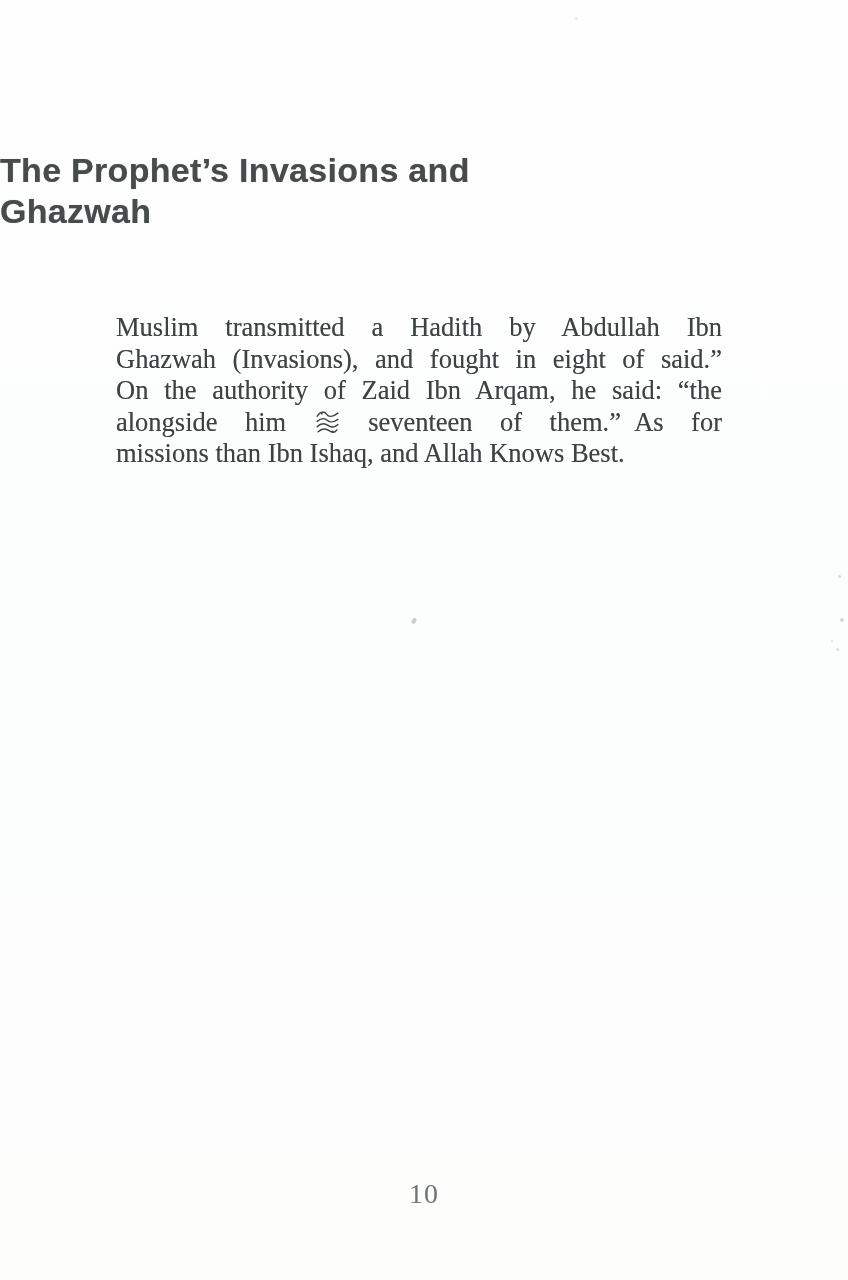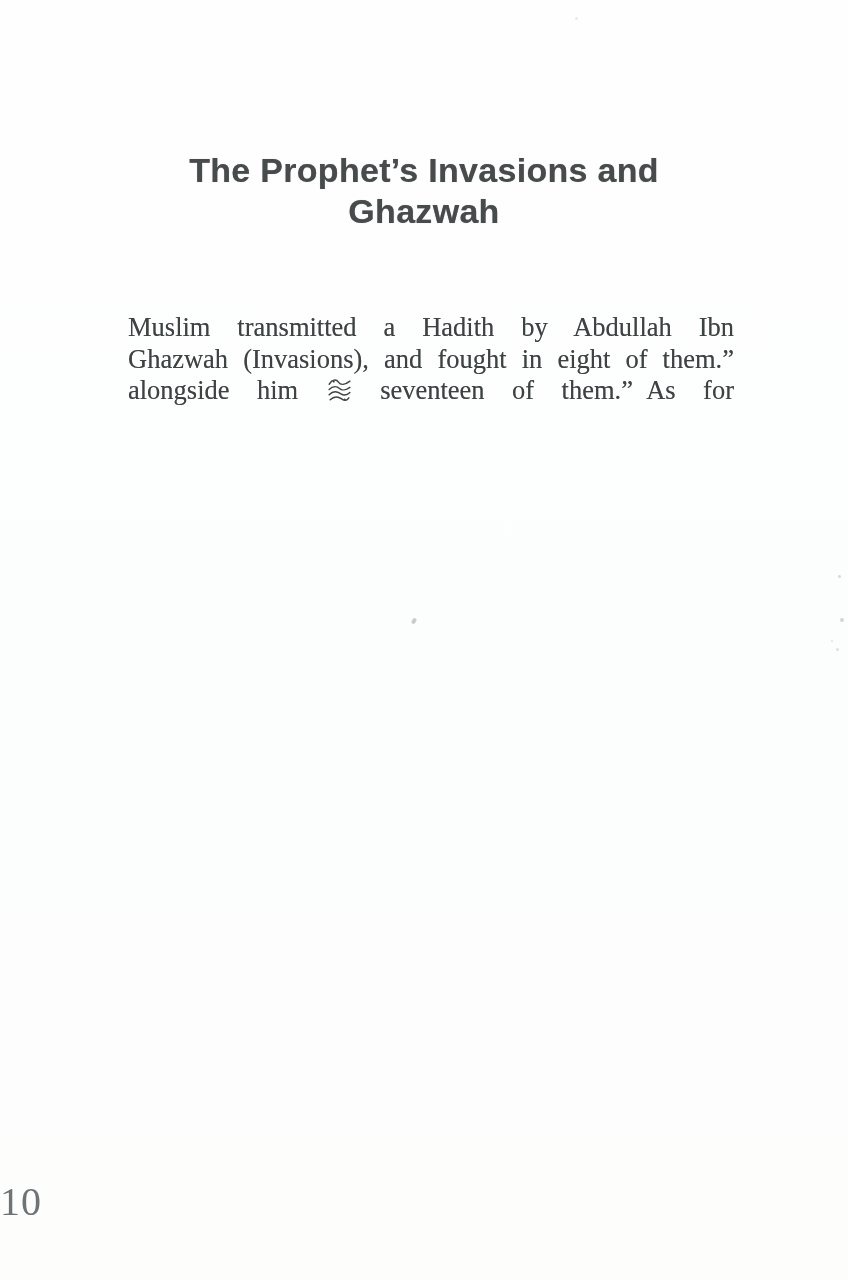--- a/index.html
+++ b/index.html
@@ -10,32 +10,31 @@
     position: relative;
     overflow: hidden;
   }
   .page {
     position: absolute; inset: 0;
     background: linear-gradient(180deg, #fefefe 0%, #fcfdfd 60%, #fdfdfc 100%);
   }
   .title {
     position: absolute;
     left: 0; right: 0; top: 150px;
-    text-align: center;
     font-family: "Liberation Sans", sans-serif;
     font-weight: 700;
     font-size: 34px;
     line-height: 41px;
     letter-spacing: 0.3px;
     color: #474b4c;
     text-shadow: 0 0 0.7px rgba(71,75,76,0.55);
   }
   .body-text {
     position: absolute;
-    left: 128px; top: 312px;
+    left: 116px; top: 312px;
     width: 606px;
     font-size: 26.5px;
     color: #3d4243;
     text-shadow: 0 0 0.6px rgba(61,66,67,0.5);
   }
   .line {
     line-height: 31.6px;
     text-align: justify;
     text-align-last: justify;
     white-space: normal;
@@ -44,22 +43,22 @@
   .psym {
     display: inline-block;
     vertical-align: -5px;
     margin: 0 1px;
     color: #3d4243;
     line-height: 0;
   }
   .page-number {
     position: absolute;
     left: 0; right: 0; top: 1178px;
-    text-align: left;
-    font-size: 40px;
+    text-align: center;
+    font-size: 28px;
     color: #6e7376;
     letter-spacing: 1px;
   }
   
   .speck { position: absolute; border-radius: 50%; pointer-events: none; }
   .s1 { left: 412px; top: 618px; width: 4px; height: 6px; background: rgba(100,115,120,0.35); transform: rotate(35deg); border-radius: 2px; }
   .s2 { left: 838px; top: 575px; width: 3px; height: 3px; background: rgba(110,125,130,0.28); }
   .s3 { left: 840px; top: 618px; width: 4px; height: 4px; background: rgba(110,125,130,0.30); }
   .s4 { left: 836px; top: 648px; width: 3px; height: 3px; background: rgba(110,125,130,0.22); }
   .s5 { left: 575px; top: 17px; width: 3px; height: 3px; background: rgba(130,145,150,0.18); }
@@ -70,31 +69,33 @@
 
 <div class="page">
 
   <div class="title">
     <div>The Prophet’s Invasions and</div>
     <div>Ghazwah</div>
   </div>
 
   <div class="body-text">
     <div class="line">Muslim transmitted a Hadith by Abdullah Ibn</div>
-    <div class="line">Ghazwah (Invasions), and fought in eight of them.”</div>
+    <div class="line">Ghazwah (Invasions), and fought in eight of said.”</div>
+    <div class="line">On the authority of Zaid Ibn Arqam, he said: “the</div>
     <div class="line">alongside him <span class="psym"><svg viewBox="0 0 24 26" width="25" height="27" aria-hidden="true">
             <g fill="none" stroke="currentColor" stroke-width="1.35" stroke-linecap="round">
               <path d="M2 7 C5 2, 9 2, 11 5 S17 8, 22 4"></path>
               <path d="M2 12 C6 8, 10 9, 12 11 S18 13, 22 10"></path>
               <path d="M2 17 C6 13, 10 14, 13 16 S19 18, 22 15"></path>
               <path d="M3 22 C7 18, 11 19, 14 21 S19 23, 21 20"></path>
             </g>
             <circle cx="6.5" cy="4.5" r="0.9" fill="currentColor"></circle>
             <circle cx="17" cy="21.5" r="0.9" fill="currentColor"></circle>
           </svg></span> seventeen of them.” As for</div>
+    <div class="line last">missions than Ibn Ishaq, and Allah Knows Best.</div>
   </div>
 
   <div class="page-number">10</div>
 
   <div class="speck s1"></div>
   <div class="speck s2"></div>
   <div class="speck s3"></div>
   <div class="speck s4"></div>
   <div class="speck s5"></div>
   <div class="speck s6"></div>

